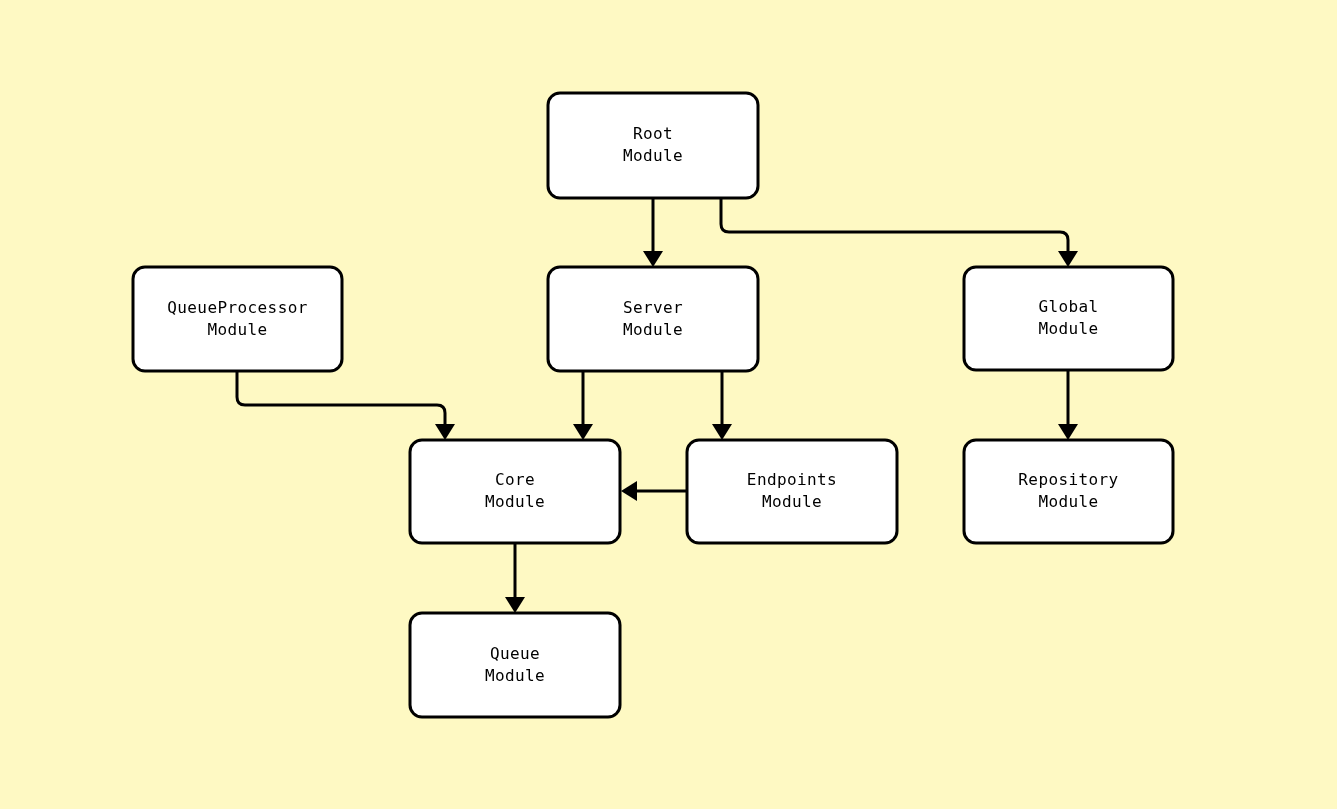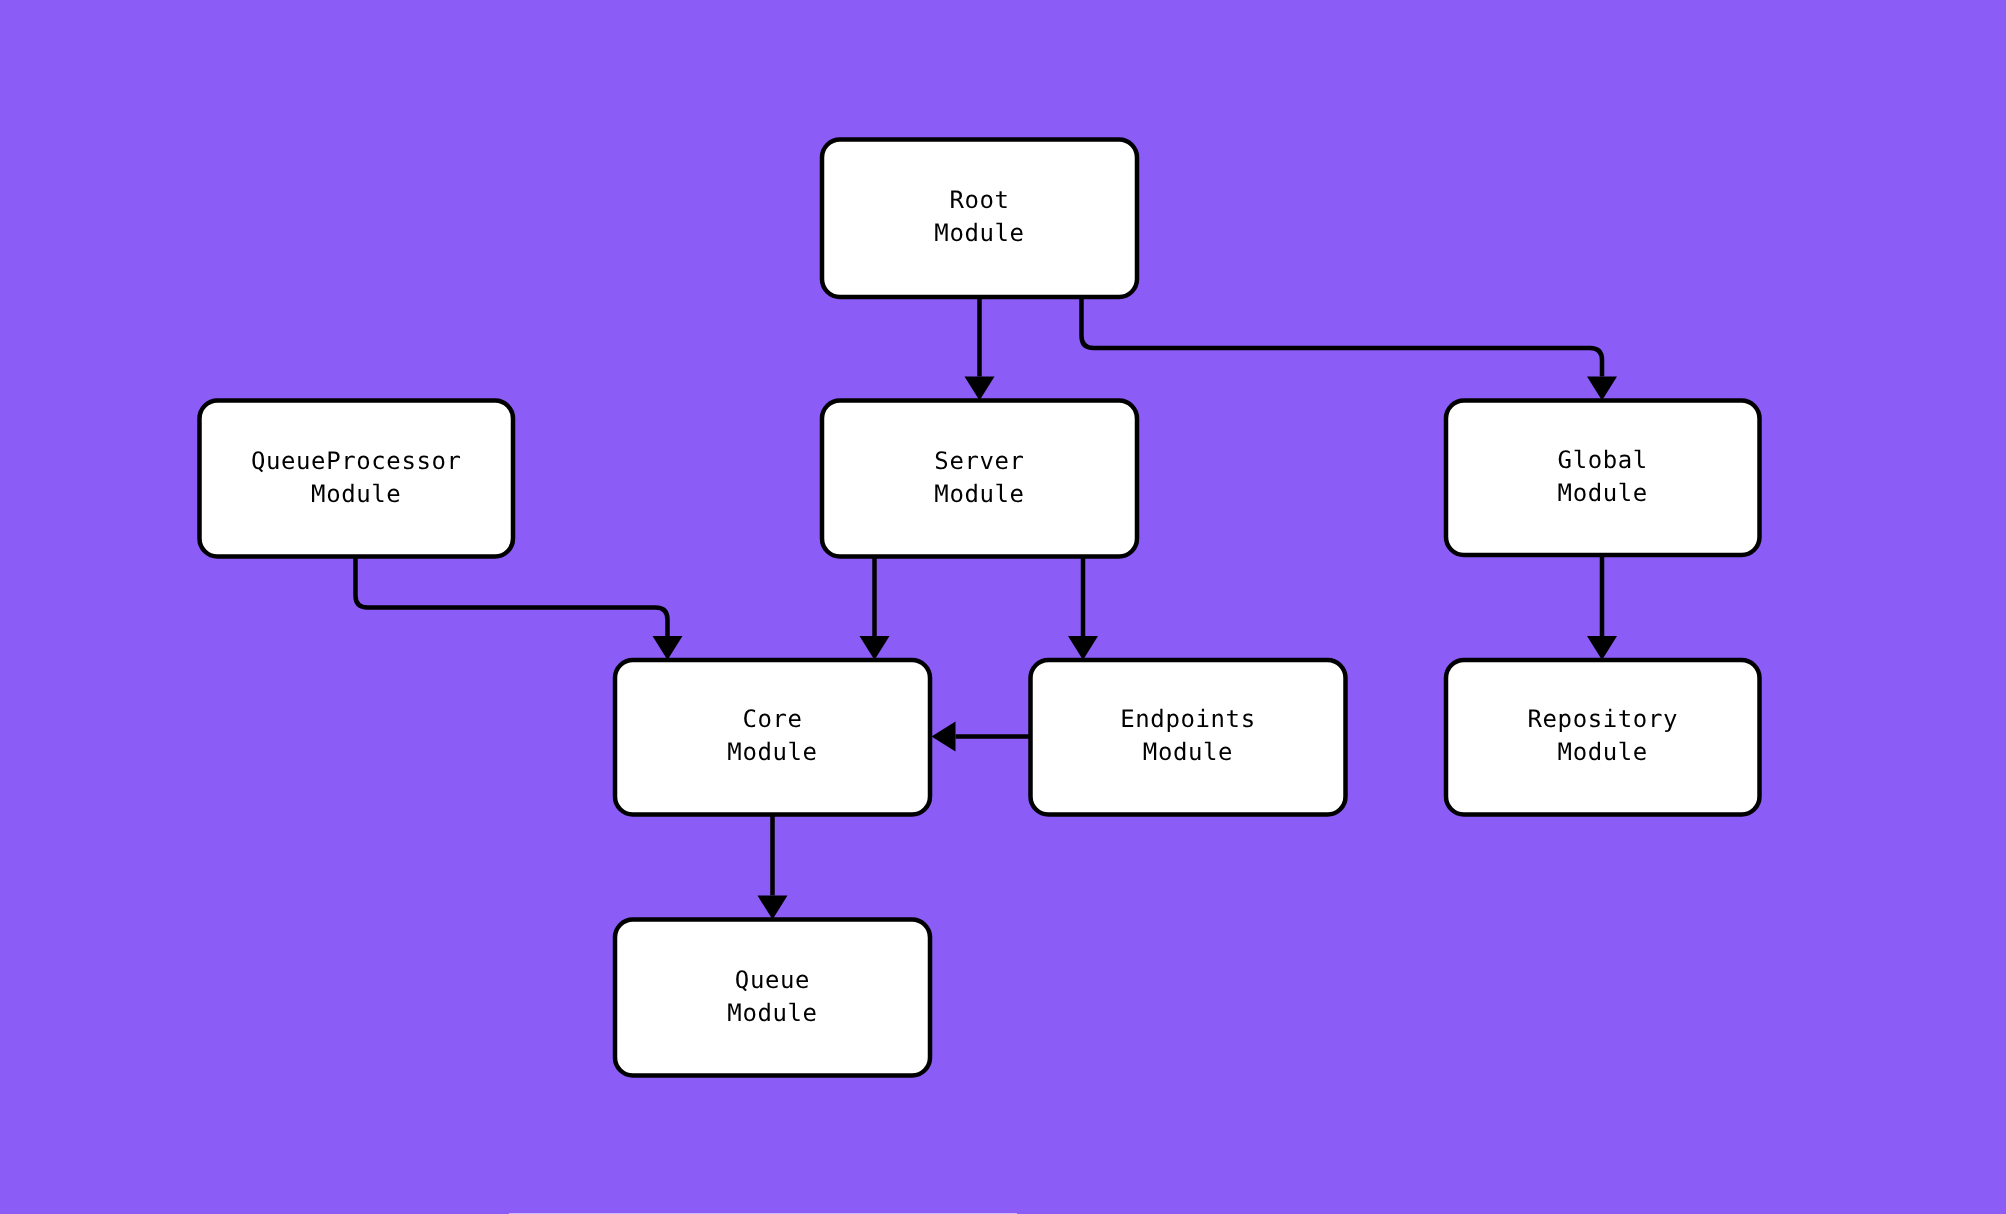--- a/index.html
+++ b/index.html
@@ -8,21 +8,21 @@
     padding: 0;
     background: #ffffff;
   }
   body {
     font-family: "DejaVu Sans Mono", "Liberation Mono", monospace;
   }
   #diagram-root {
     position: relative;
     width: 1337px;
     height: 809px;
-    background: #8b5cf6;
+    background: #fef9c3;
     overflow: hidden;
   }
   svg.diagram-canvas {
     display: block;
     width: 1337px;
     height: 809px;
   }
   .node-box {
     fill: #ffffff;
     stroke: #000000;

